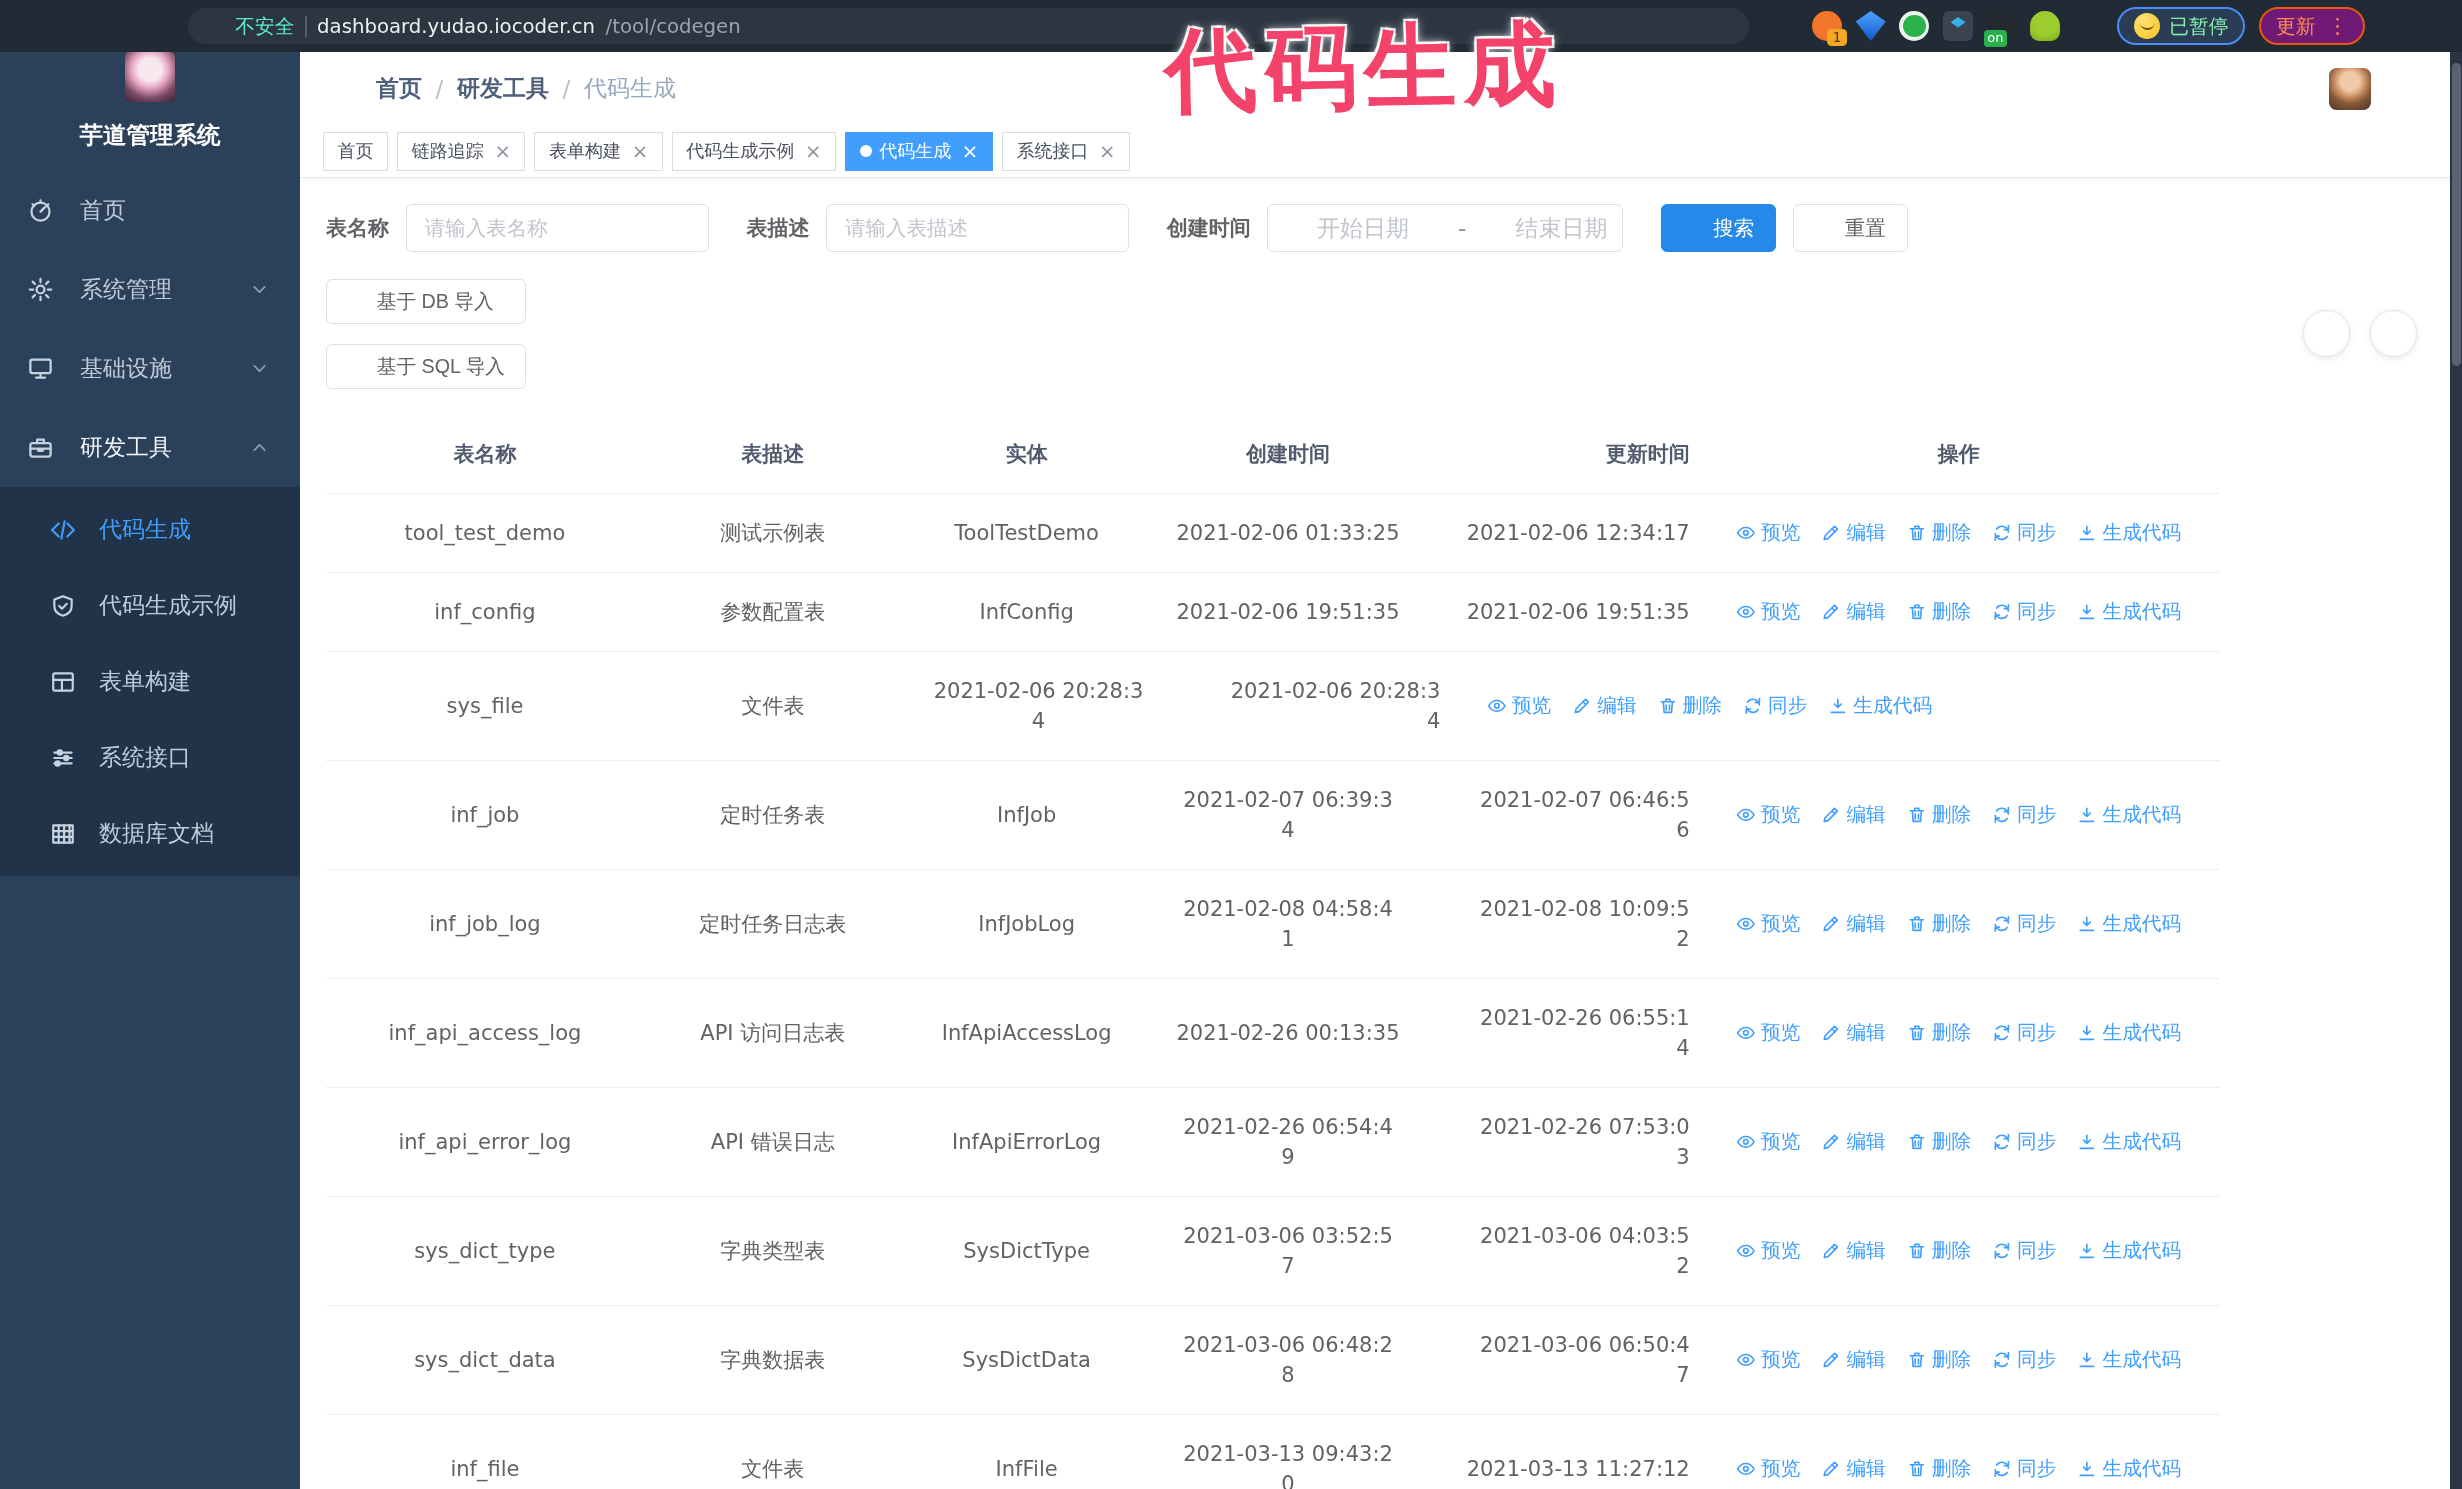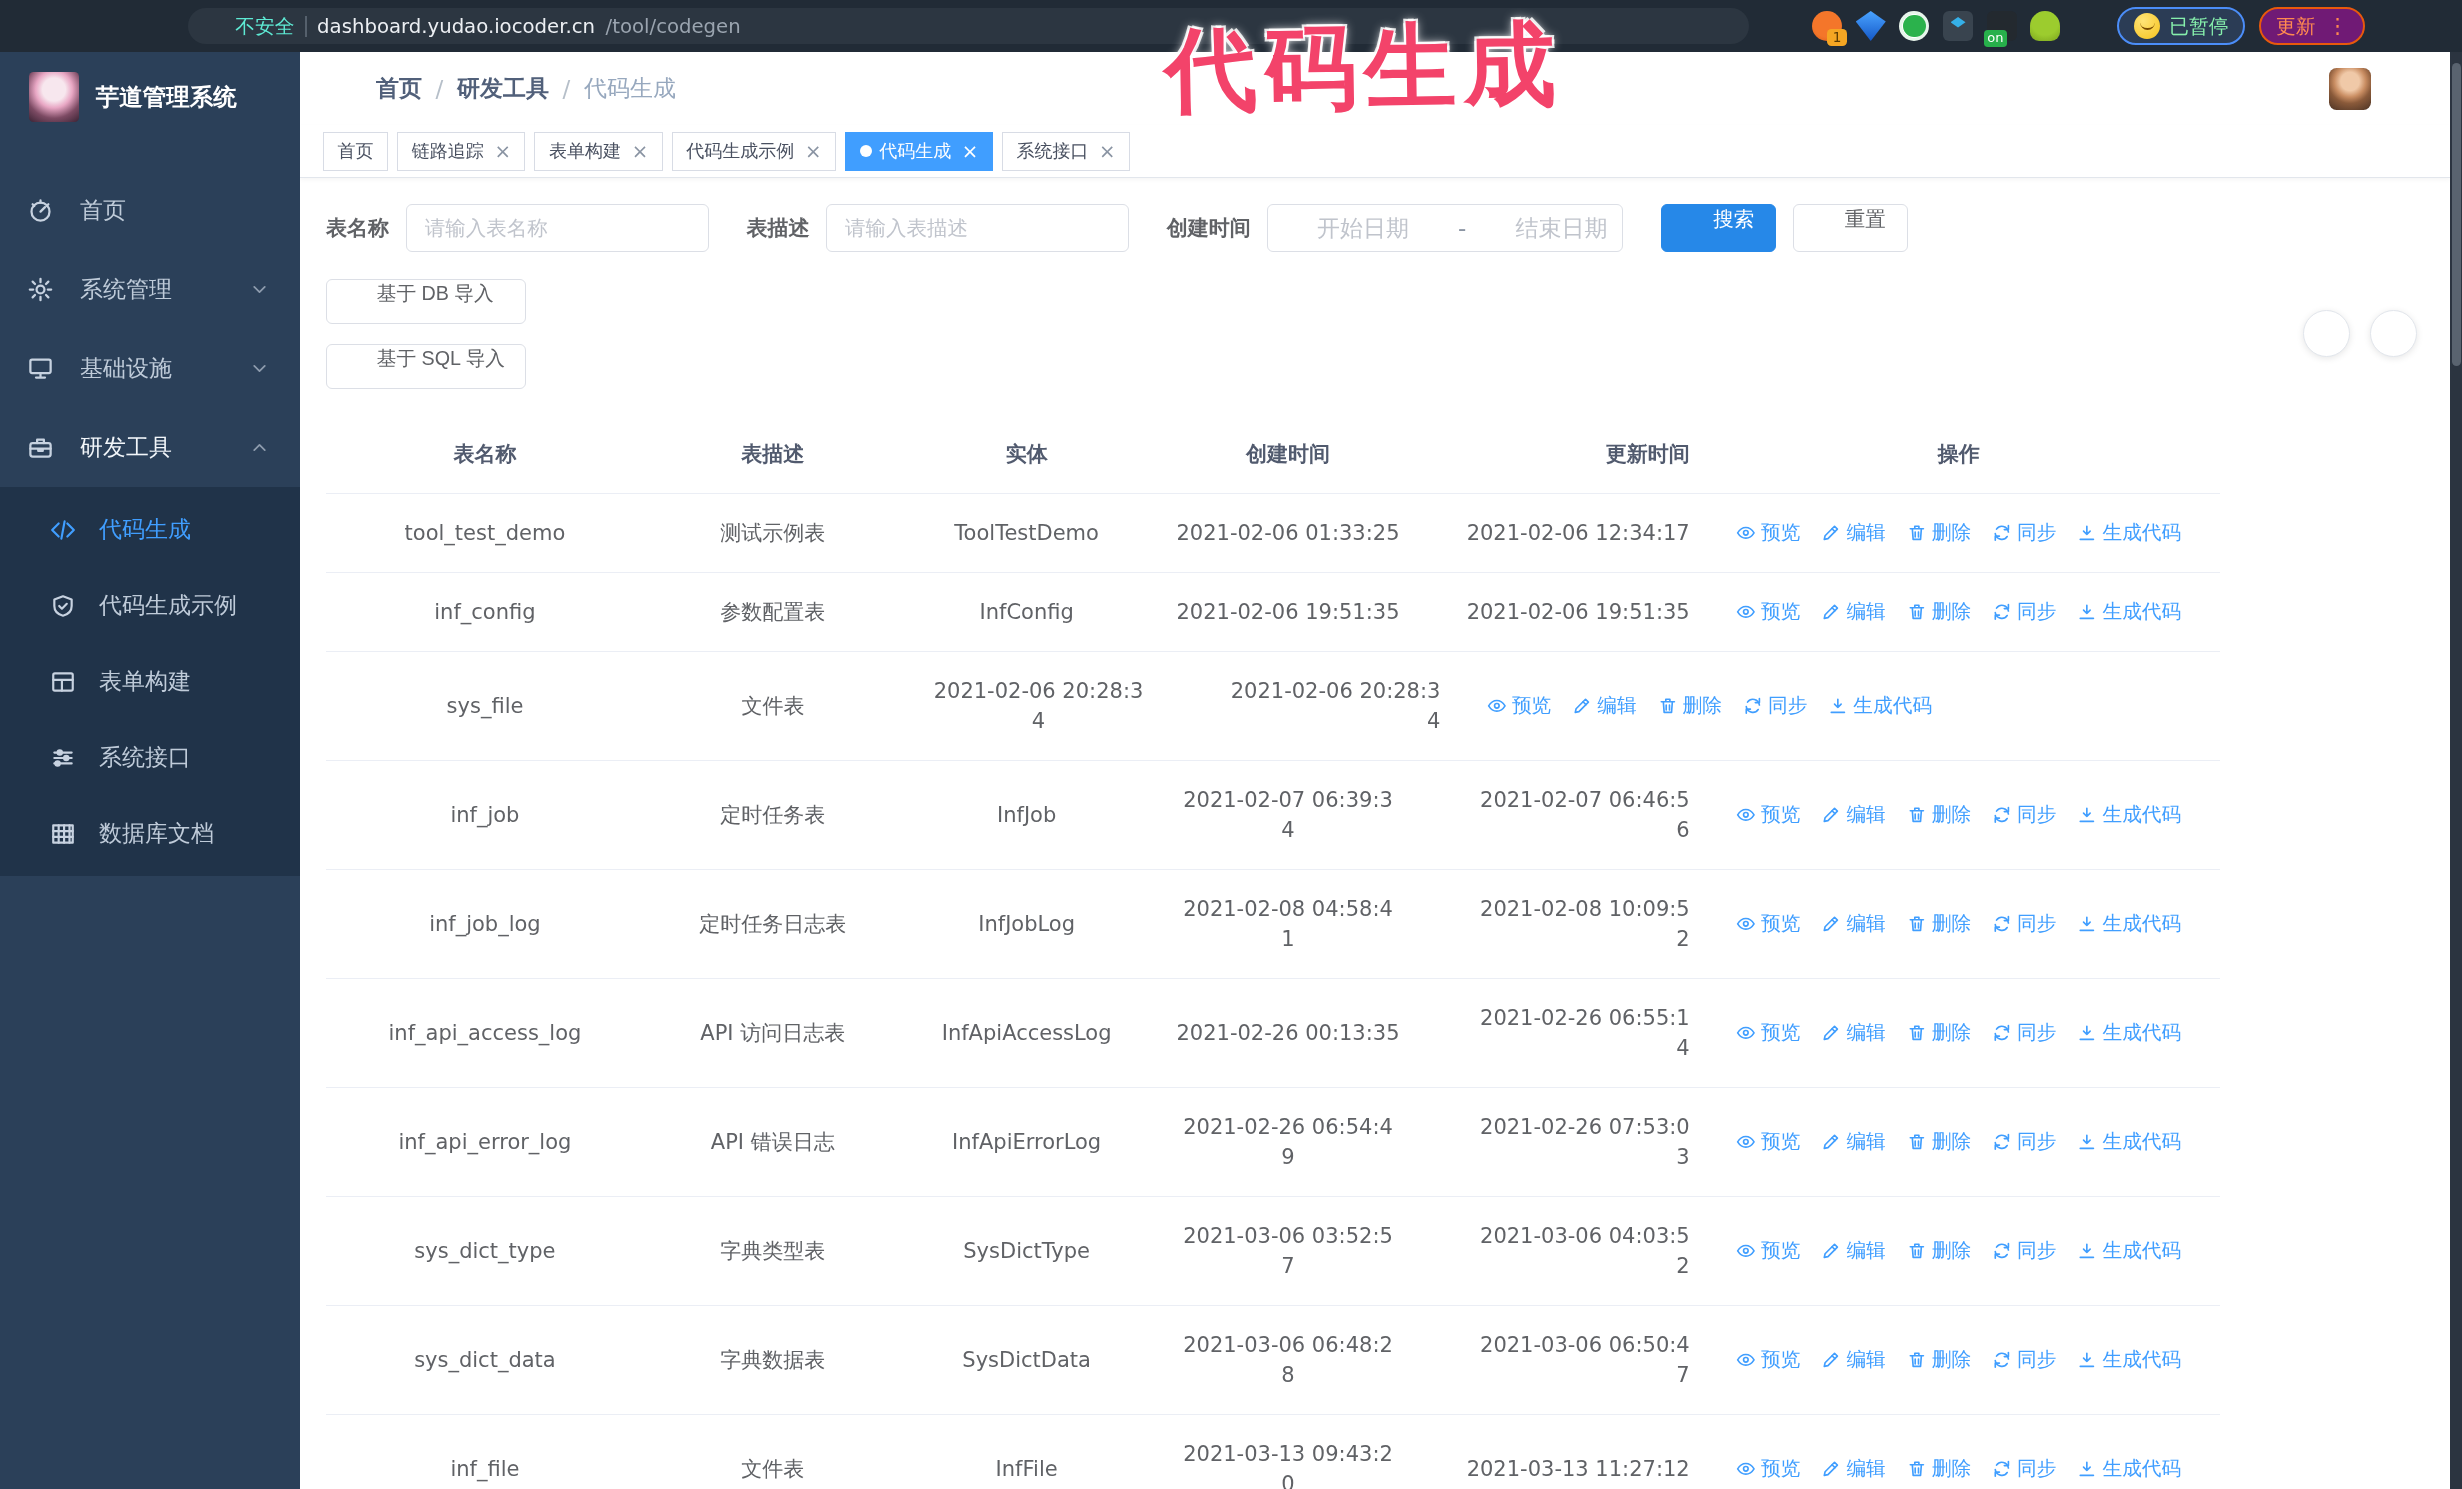--- a/index.html
+++ b/index.html
@@ -44,21 +44,21 @@
   .emoji-face::after{content:"";position:absolute;left:5.3px;top:7.6px;width:15px;height:7.6px;border-bottom:2.3px solid #7a4b00;border-radius:0 0 7.6px 7.6px;}
   .chip-update{background:#701a75;border:2.3px solid #e8590c;color:#ff8a50;gap:12px;}
   .chip-dots{color:#ff8a50;font-size:21px;letter-spacing:0;line-height:15px;}
 
   
   .win-scroll{position:absolute;right:0;top:52px;width:12px;height:1438px;background:#2b3440;z-index:4;}
   .win-thumb{position:absolute;left:1.5px;top:10.6px;width:9px;height:303px;border-radius:4.5px;background:#59636f;}
 
   
   .sidebar{position:absolute;left:0;top:52px;width:300px;height:1438px;background:#2b4059;z-index:3;}
-  .logo-row{height:89px;display:flex;align-items:center;gap:16.7px;padding:0 29px;}
+  .logo-row{height:89px;display:flex;align-items:center;gap:16.7px;padding:0 17px;flex-direction:column;}
   .logo-img{width:50px;height:50px;border-radius:4.5px;flex:0 0 auto;
             background:radial-gradient(circle at 50% 35%,#f7e7ee 28%,#e8a7c4 45%,#7c4a63 70%,#3a2334);}
   .logo-title{color:#fff;font-weight:bold;font-size:23.5px;white-space:nowrap;}
   .menu{margin-top:30px;}
   .menu-item{height:79px;display:flex;align-items:center;padding:0 27px;color:#bfcbd9;font-size:23px;cursor:pointer;position:relative;}
   .menu-item .m-ico{width:27px;height:27px;margin-right:26px;color:#c7d2e0;flex:0 0 auto;}
   .menu-item .chev{position:absolute;right:30px;width:21px;height:21px;color:#8e9cae;}
   .menu-item.open{color:#f2f6fa;}
   .submenu{background:#203349;padding:4.5px 0;}
   .submenu .menu-item{height:76px;padding-left:50px;font-size:23px;color:#bfcbd9;}
@@ -94,21 +94,21 @@
   .sform{display:flex;align-items:center;gap:16.7px;font-size:21px;flex-wrap:nowrap;}
   .sform label{color:#606266;font-weight:600;white-space:nowrap;}
   .s-input{width:303px;height:48px;border:1.5px solid #dcdfe6;border-radius:6px;padding:0 18px;font-size:20.5px;
            color:#606266;font-family:inherit;outline:none;}
   .s-input::placeholder{color:#c0c4cc;}
   .gap-l{margin-left:21px;}
   .date-box{width:356px;height:48px;border:1.5px solid #dcdfe6;border-radius:6px;display:flex;align-items:center;
             padding:0 15px;gap:10.6px;color:#c0c4cc;font-size:23px;}
   .date-box .icon{width:23px;height:23px;color:#c0c4cc;}
   .date-box .d-sep{color:#8a94a3;flex:1;text-align:center;}
-  .btn{height:48px;border-radius:6px;display:inline-flex;align-items:flex-start;gap:9px;padding:0 21px;
+  .btn{height:48px;border-radius:6px;display:inline-flex;align-items:center;gap:9px;padding:0 21px;
        font-size:20.5px;cursor:pointer;border:1.5px solid #dcdfe6;background:#fff;color:#606266;white-space:nowrap;}
   .btn .icon{width:21px;height:21px;}
   .btn-primary{background:#2688e8;border-color:#2688e8;color:#fff;}
   
   .toolbar{margin-top:27px;display:flex;align-items:center;justify-content:space-between;width:2091px;}
   .tb-left{display:flex;gap:19.7px;flex-direction:column;}
   .btn-sm{height:45px;font-size:19.7px;padding:0 19.7px;}
   .tb-right{display:flex;gap:19.7px;}
   .circle-btn{width:47px;height:47px;border-radius:50%;background:#fff;border:1.5px solid #e2e6ec;
               box-shadow:0 1.5px 7.6px rgba(0,0,0,.10);display:flex;align-items:center;justify-content:center;color:#5f6b7a;cursor:pointer;}

